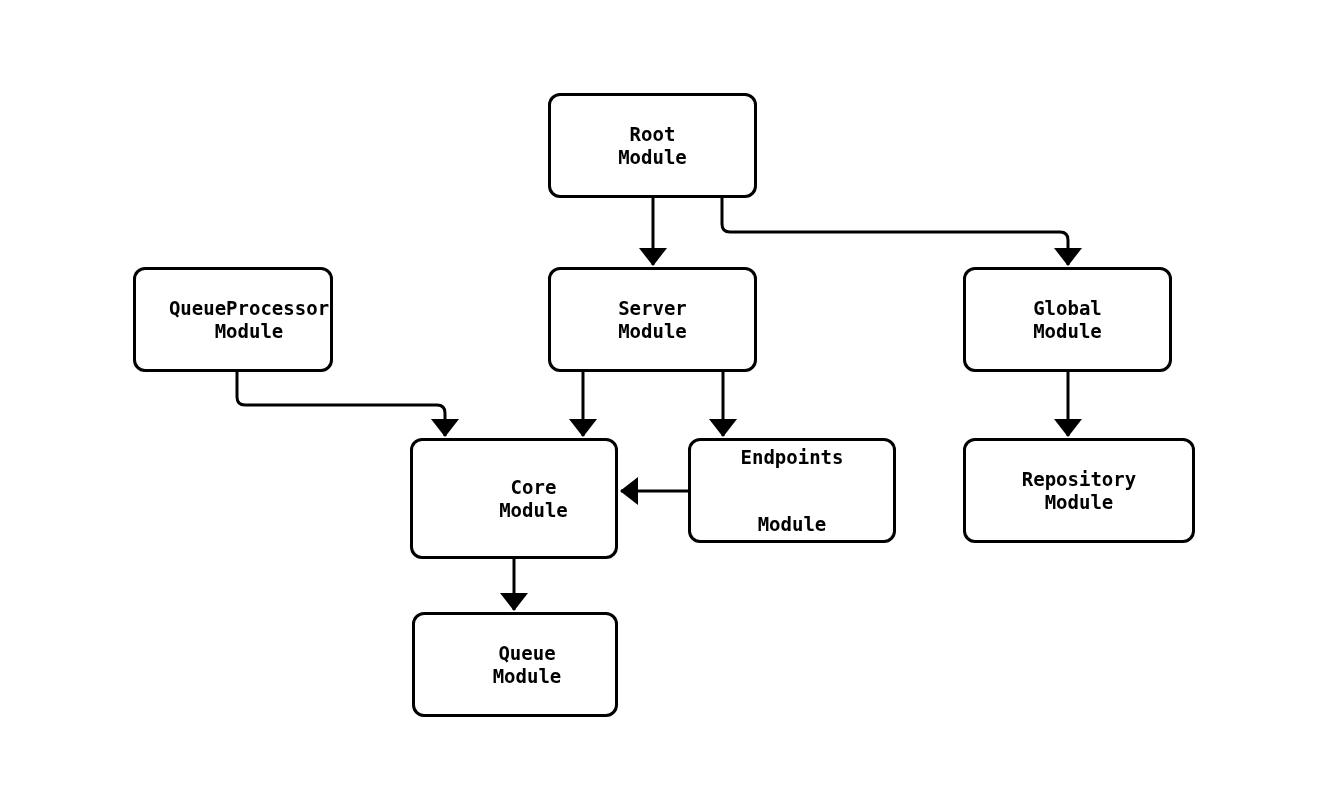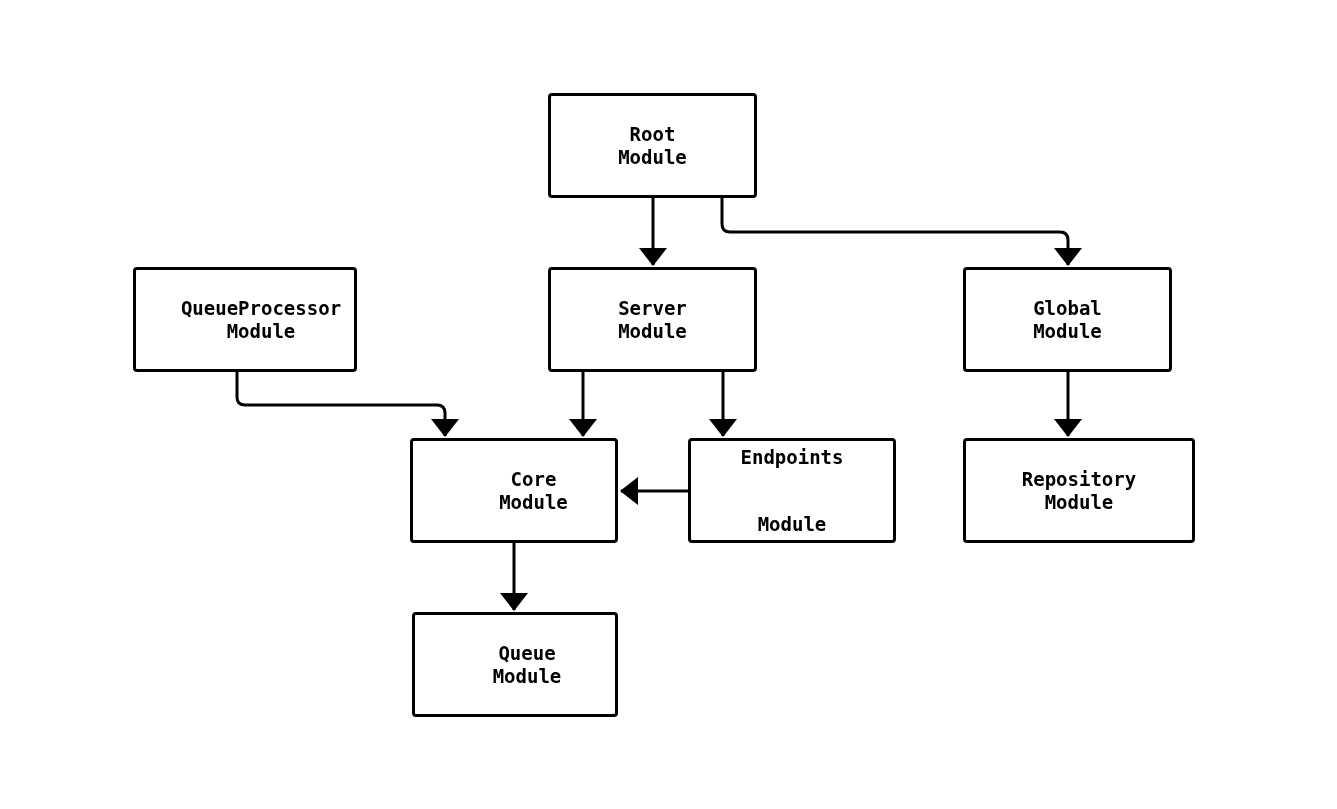--- a/index.html
+++ b/index.html
@@ -16,37 +16,37 @@
   .edge{
     fill:none;
     stroke:#000000;
     stroke-width:3;
   }
   .node{
     position:absolute;
     box-sizing:border-box;
     background:#ffffff;
     border:3px solid #000000;
-    border-radius:4px;
+    border-radius:12px;
     display:flex;
     flex-direction:column;
     align-items:center;
     justify-content:center;
     text-align:center;
     font-family:"DejaVu Sans Mono","Liberation Mono",monospace;
     font-weight:bold;
     font-size:19px;
     line-height:23px;
     color:#000000;
   }
   .n-root        {left:548px; top:93px;  width:209px; height:105px;}
-  .n-qproc       {left:133px; top:267px; width:224px; height:105px;padding-left:32px;}
+  .n-qproc       {left:133px; top:267px; width:200px; height:105px;padding-left:32px;}
   .n-server      {left:548px; top:267px; width:209px; height:105px;}
   .n-global      {left:963px; top:267px; width:209px; height:105px;}
-  .n-core        {left:410px; top:438px; width:208px; height:105px;padding-left:39px;}
+  .n-core        {left:410px; top:438px; width:208px; height:121px;padding-left:39px;}
   .n-endpoints   {left:688px; top:438px; width:208px; height:105px;gap:44px;}
   .n-repository  {left:963px; top:438px; width:232px; height:105px;}
   .n-queue       {left:412px; top:612px; width:206px; height:105px;padding-left:24px;}
 </style>
 </head>
 <body>
 
 <div class="stage">
 
   <svg class="edges-layer" width="1337" height="809" viewBox="0 0 1337 809" xmlns="http://www.w3.org/2000/svg">

